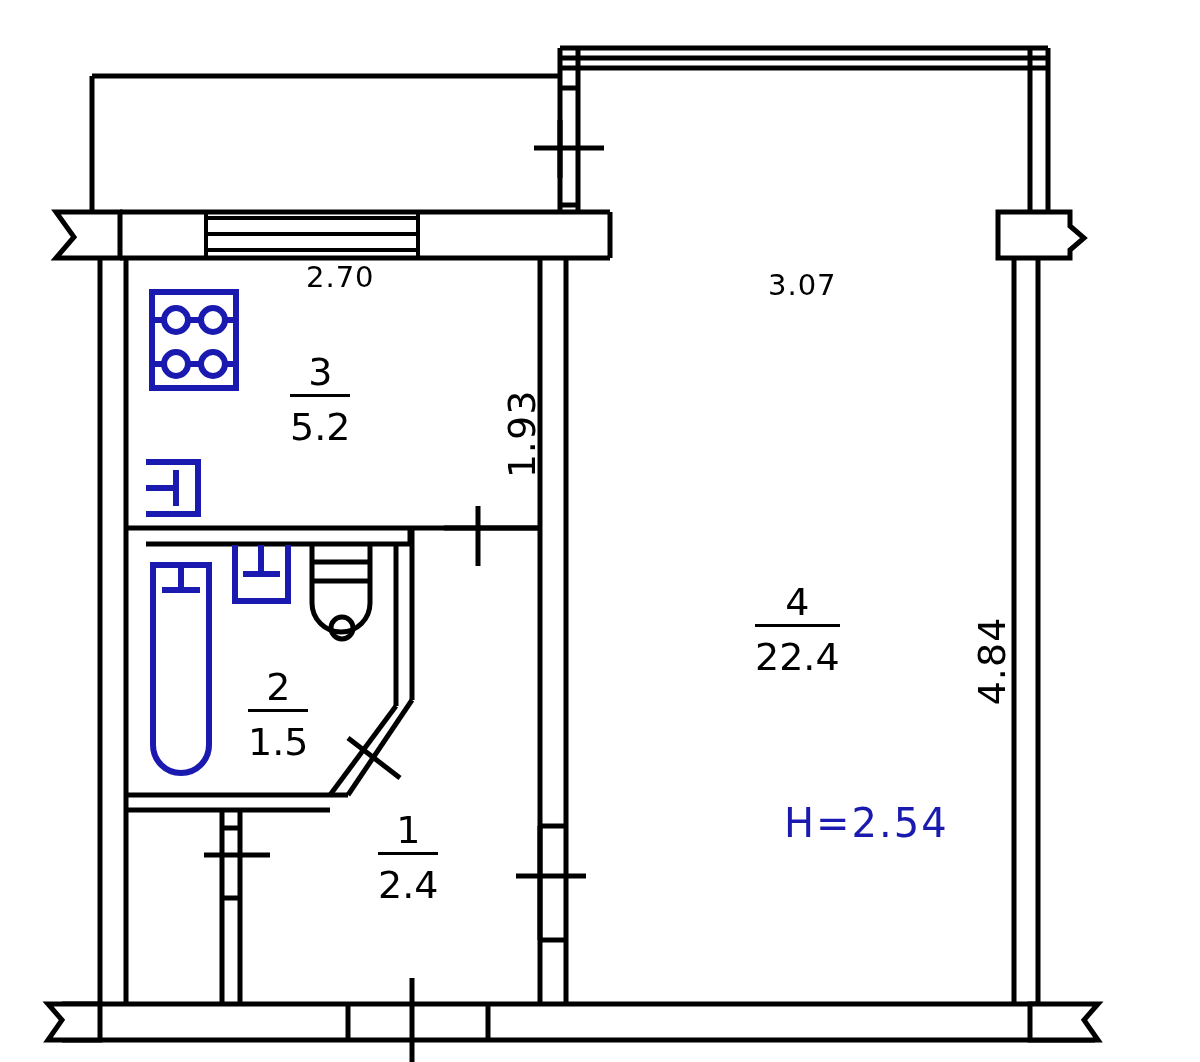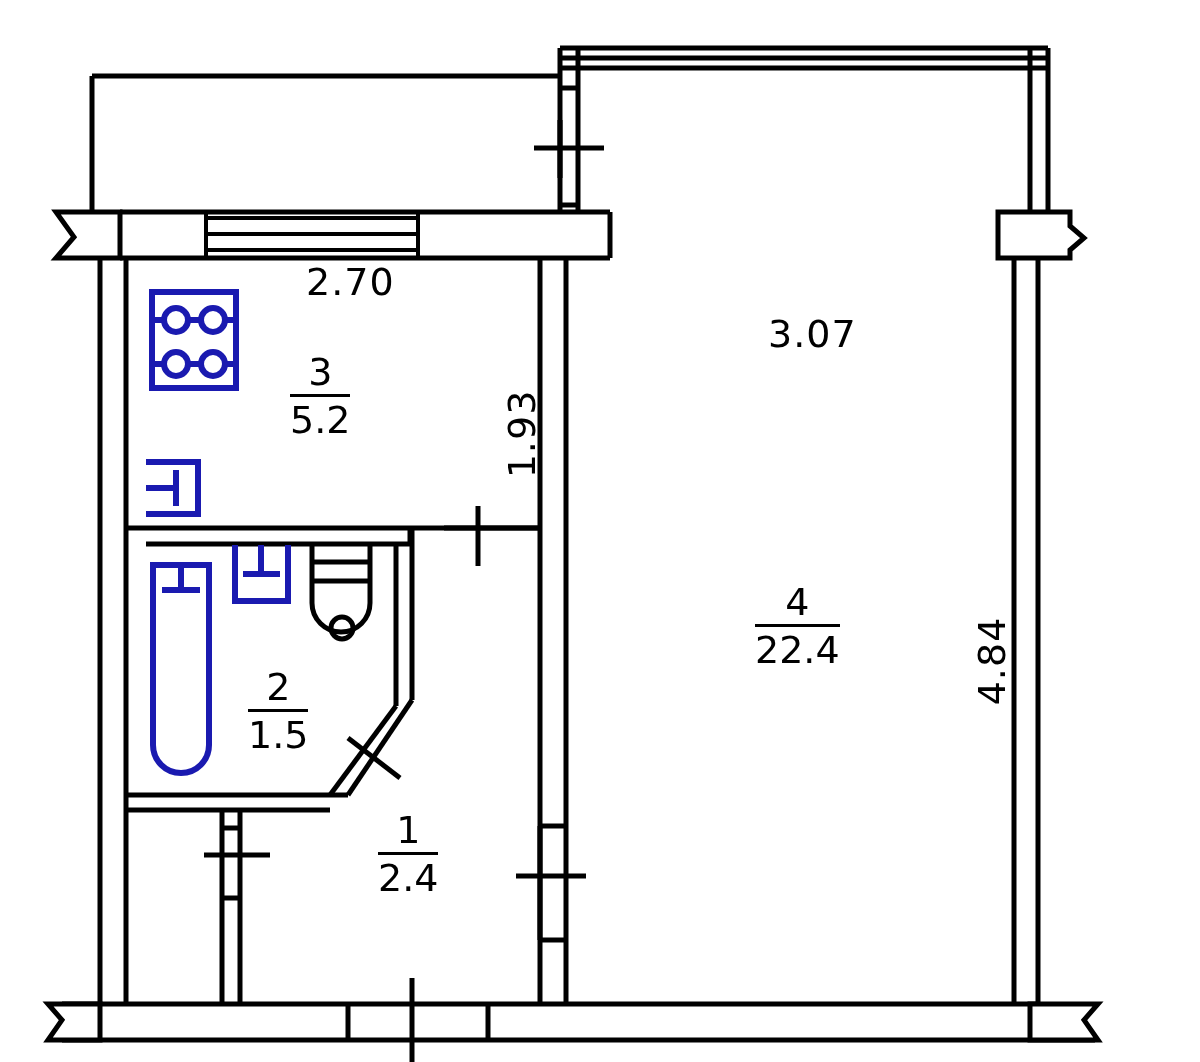--- a/index.html
+++ b/index.html
@@ -29,35 +29,35 @@
   }
   .lbl {
     position: absolute;
     font-family: "DejaVu Sans", sans-serif;
     font-weight: 400;
     color: #000000;
     white-space: nowrap;
     letter-spacing: 1px;
   }
   .dim {
-    font-size: 38px;
+    font-size: 29px;
   }
   .dim-vert {
     font-size: 38px;
     transform-origin: 50% 50%;
   }
   .room-num {
     font-size: 38px;
     text-align: center;
   }
   .room-area {
     font-size: 38px;
     text-align: center;
     border-top: 3px solid #000;
-    padding-top: 1px;
+    padding-top: 8px;
   }
   .room-block {
     position: absolute;
     display: flex;
     flex-direction: column;
     align-items: center;
     color: #000;
   }
   .height-lbl {
     font-size: 40px;
@@ -234,21 +234,21 @@
       <path d="M 312 581 L 370 581"></path>
       <circle cx="342" cy="628" r="11"></circle>
     </g>
 
   </svg>
 
   <div class="lbl dim" style="left:306px; top:260px;">2.70</div>
 
   <div class="lbl dim-vert" style="left:478px; top:412px; transform: rotate(-90deg);">1.93</div>
 
-  <div class="lbl dim" style="left:768px; top:268px;margin-top:44px;">3.07</div>
+  <div class="lbl dim" style="left:768px; top:268px;">3.07</div>
 
   <div class="lbl dim-vert" style="left:948px; top:639px; transform: rotate(-90deg);">4.84</div>
 
   <div class="room-block" style="left:290px; top:350px;">
     <div class="room-num">3</div>
     <div class="room-area">5.2</div>
   </div>
 
   <div class="room-block" style="left:248px; top:665px;">
     <div class="room-num">2</div>
@@ -258,14 +258,15 @@
   <div class="room-block" style="left:378px; top:808px;">
     <div class="room-num">1</div>
     <div class="room-area">2.4</div>
   </div>
 
   <div class="room-block" style="left:755px; top:580px;">
     <div class="room-num">4</div>
     <div class="room-area">22.4</div>
   </div>
 
+  <div class="lbl height-lbl" style="left:784px; top:800px;">H=2.54</div>
 
 </div>
 
 </body></html>

